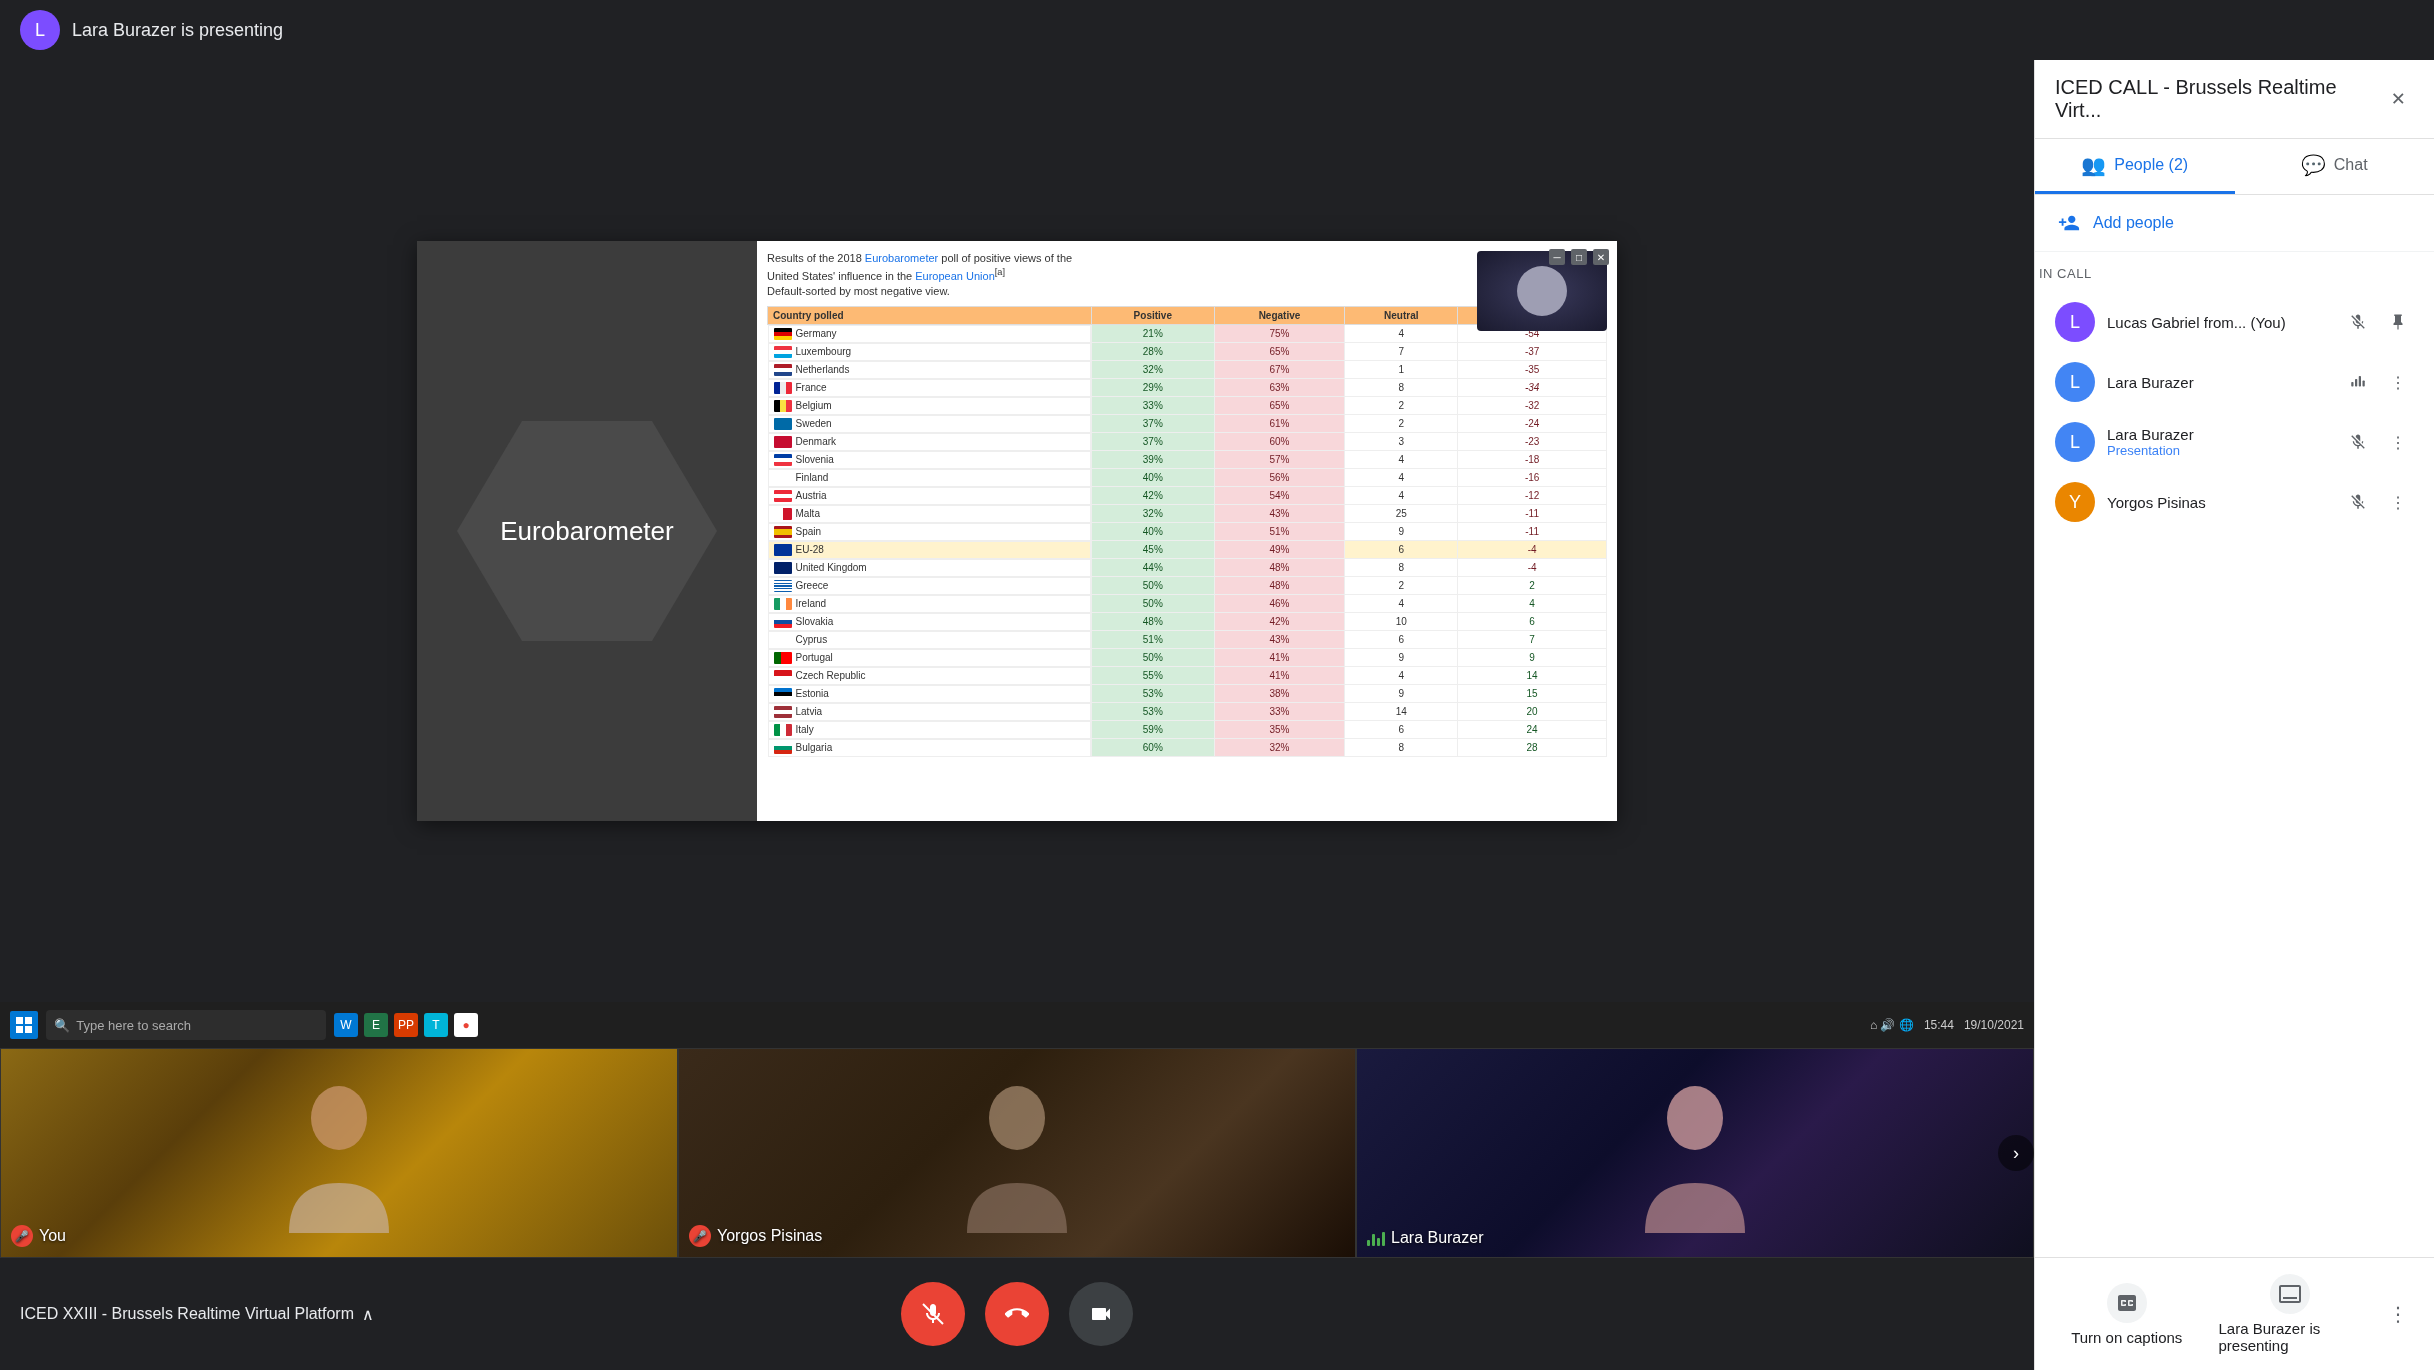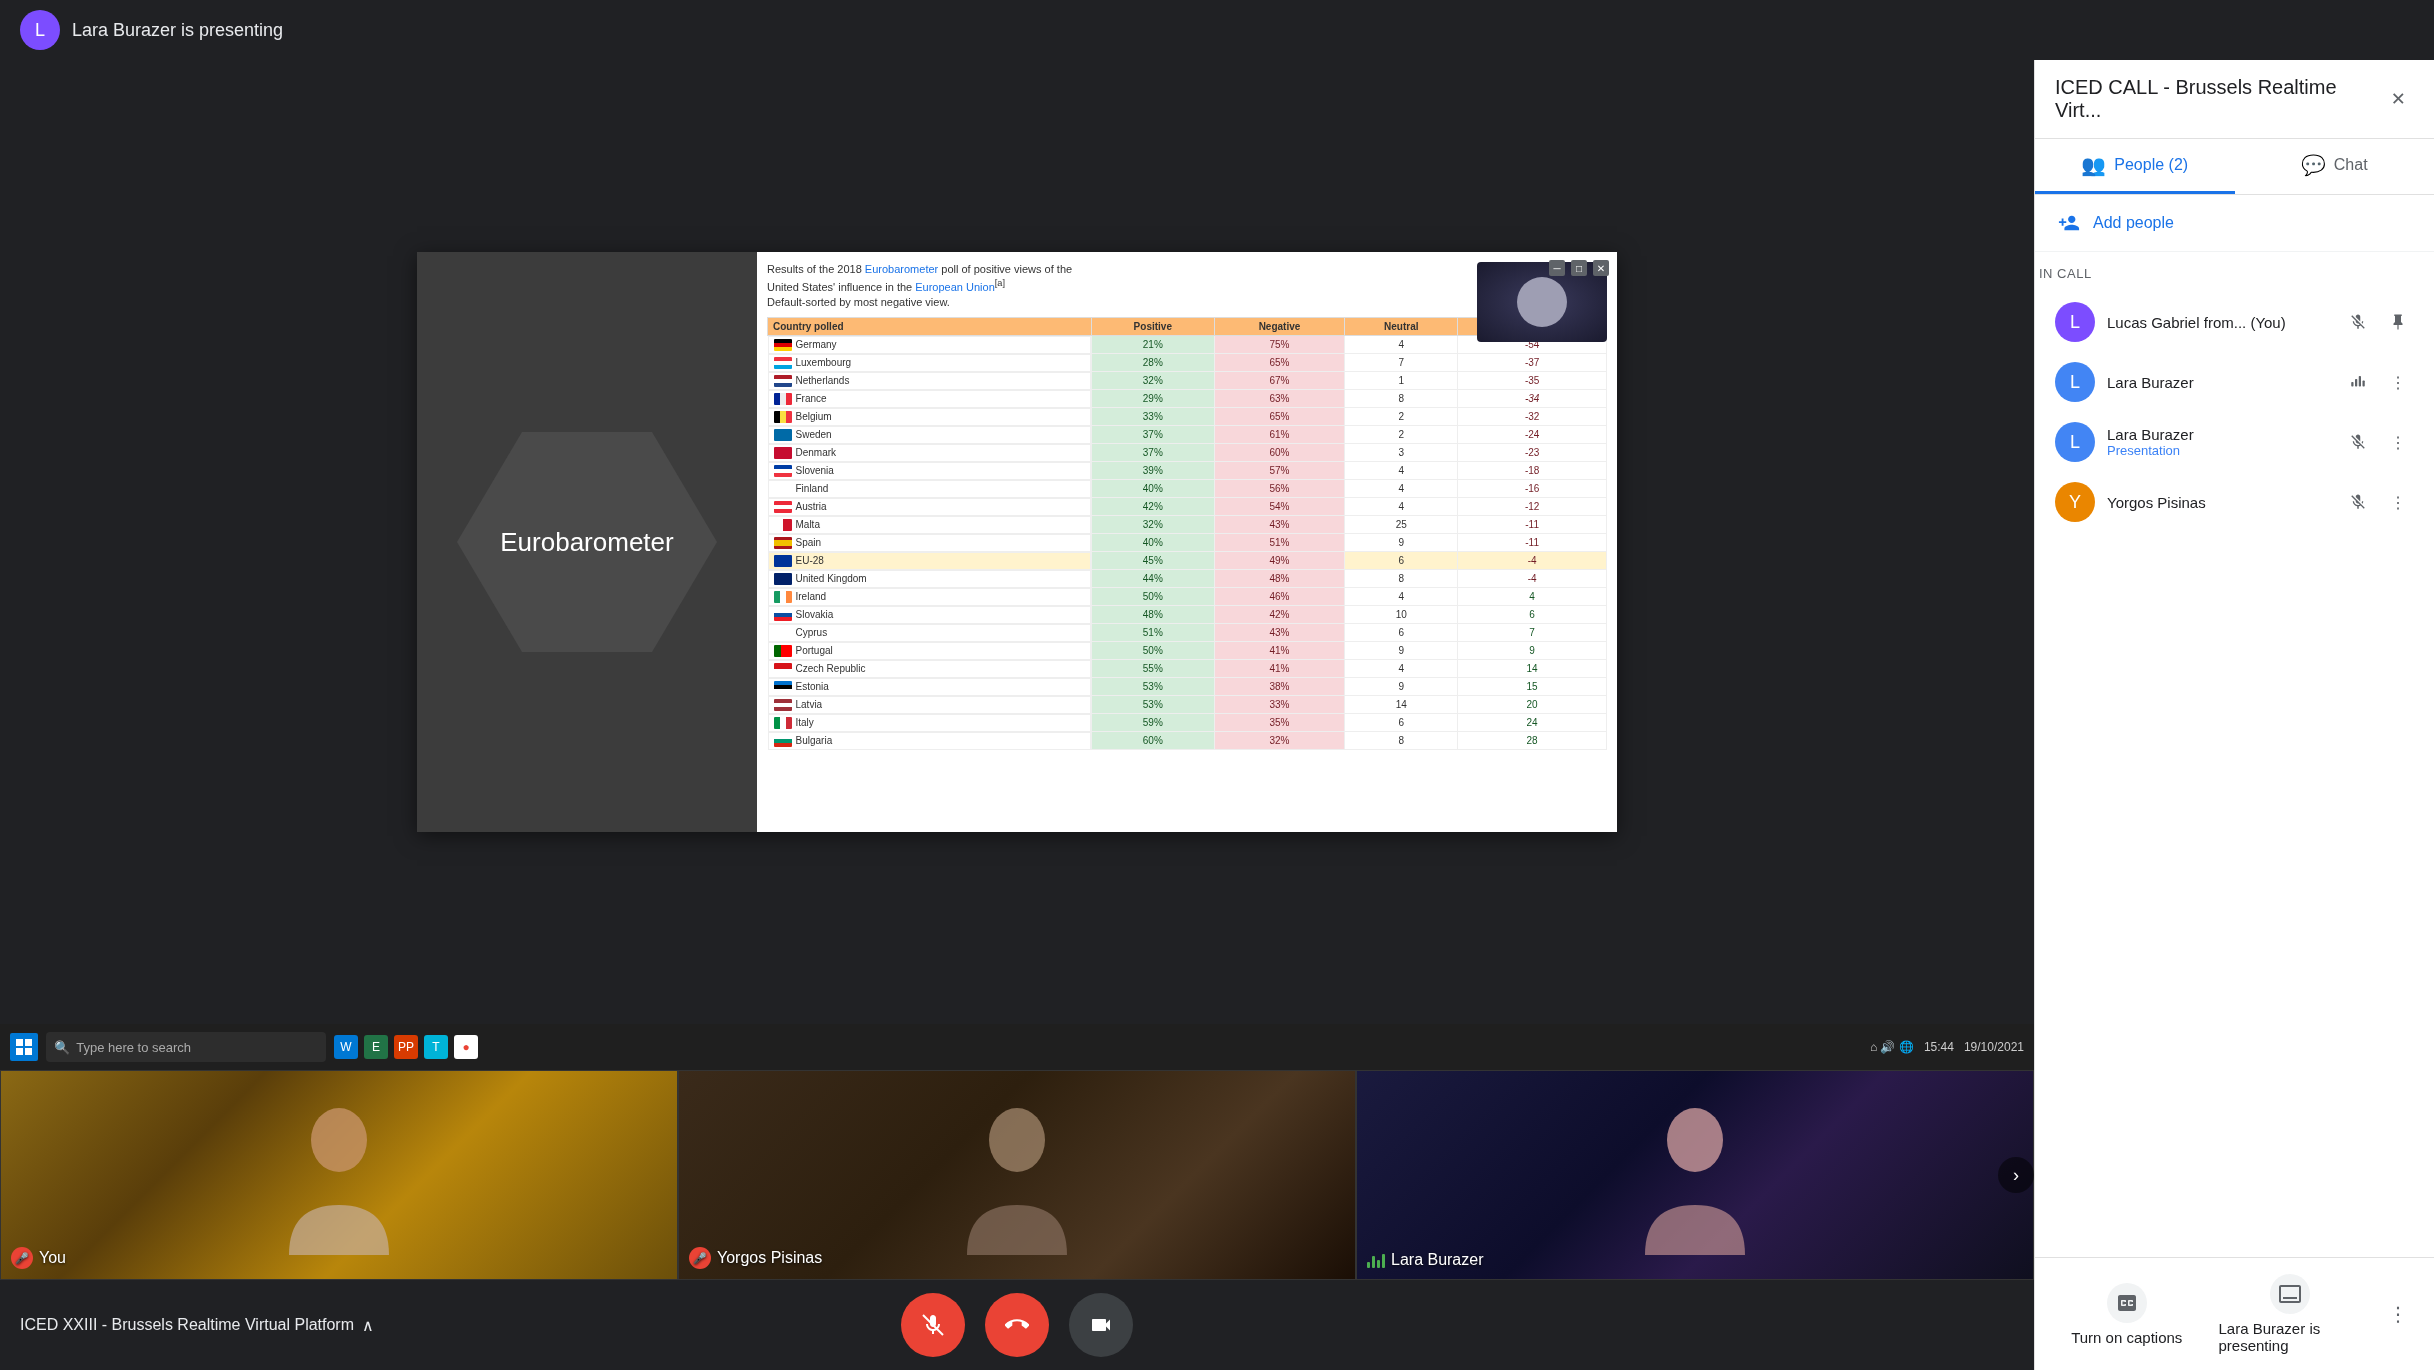--- a/index.html
+++ b/index.html
@@ -384,21 +384,21 @@
       align-items: center;
       justify-content: center;
       color: white;
       font-size: 18px;
       cursor: pointer;
       z-index: 10;
     }
 
     
     #controls-bar {
-      height: 90px;
+      height: 112px;
       background: #202124;
       display: flex;
       align-items: center;
       justify-content: center;
       gap: 20px;
       flex-shrink: 0;
       position: relative;
     }
     .control-btn {
       width: 64px;
@@ -771,20 +771,27 @@
                   <td style="color: rgb(114, 28, 36);">-4</td>
                 </tr>
                 <tr>
                   <td style="display: flex; align-items: center; gap: 4px; min-width: 130px;"><span class="flag flag-gb"></span>United Kingdom</td>
                   <td class="positive">44%</td>
                   <td class="negative">48%</td>
                   <td>8</td>
                   <td style="color: rgb(114, 28, 36);">-4</td>
                 </tr>
                 <tr>
+                  <td style="display: flex; align-items: center; gap: 4px; min-width: 130px;"><span class="flag flag-gr"></span>Greece</td>
+                  <td class="positive">50%</td>
+                  <td class="negative">48%</td>
+                  <td>2</td>
+                  <td style="color: rgb(21, 87, 36);">2</td>
+                </tr>
+                <tr>
                   <td style="display: flex; align-items: center; gap: 4px; min-width: 130px;"><span class="flag flag-ie"></span>Ireland</td>
                   <td class="positive">50%</td>
                   <td class="negative">46%</td>
                   <td>4</td>
                   <td style="color: rgb(21, 87, 36);">4</td>
                 </tr>
                 <tr>
                   <td style="display: flex; align-items: center; gap: 4px; min-width: 130px;"><span class="flag flag-sk"></span>Slovakia</td>
                   <td class="positive">48%</td>
                   <td class="negative">42%</td>

